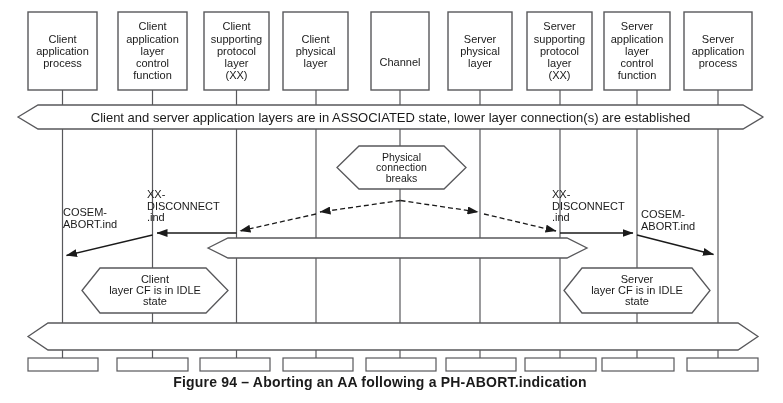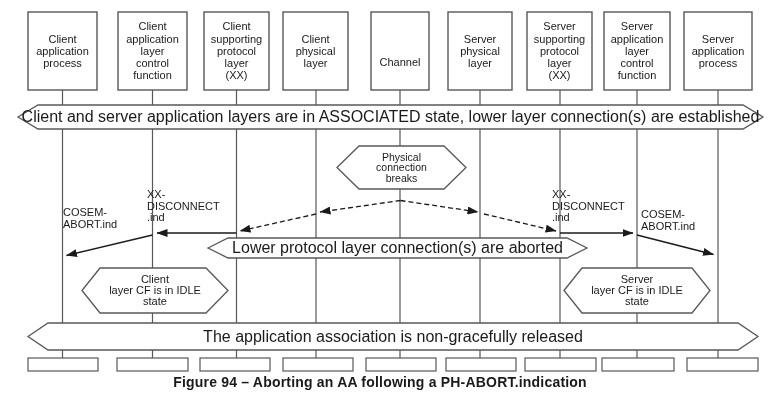--- a/index.html
+++ b/index.html
@@ -10,21 +10,21 @@
   }
   #stage svg { position:absolute; left:0; top:0; }
   .abs { position:absolute; }
   .lbl {
     display:flex; align-items:center; justify-content:center;
     text-align:center; font-size:11px; line-height:12.2px; color:#1a1a1a;
   }
   .lbl span { white-space:pre-line; }
   .banner-lbl {
     display:flex; align-items:center; justify-content:center;
-    font-size:16px; color:#1a1a1a; white-space:nowrap;
+    font-size:13px; color:#1a1a1a; white-space:nowrap;
   }
   .msg-lbl {
     text-align:left; font-size:11px; line-height:11.5px; color:#1a1a1a;
   }
   .msg-lbl span { white-space:pre-line; }
   .hex-lbl { font-size:11px; line-height:11px; }
   .phys-lbl { font-size:10.5px; line-height:10.6px; }
   #caption {
     left:0; top:374px; width:760px; text-align:center;
     font-size:14px; font-weight:bold; color:#1a1a1a; letter-spacing:0.2px;
@@ -147,26 +147,20 @@
     </div>
   <div class="abs lbl" style="left:684px;top:12px;width:68px;height:78px;">
       <span>Server
 application
 process</span>
     </div>
 
   <div class="abs banner-lbl" style="left:18px;top:105px;width:745px;height:24px;">
       <span>Client and server application layers are in ASSOCIATED state, lower layer connection(s) are established</span>
     </div>
-  <div class="abs banner-lbl" style="left:208px;top:238px;width:379px;height:20px;">
-      <span>Lower protocol layer connection(s) are aborted</span>
-    </div>
-  <div class="abs banner-lbl" style="left:28px;top:323px;width:730px;height:27px;">
-      <span>The application association is non-gracefully released</span>
-    </div>
 
   <div class="abs lbl phys-lbl" style="left:337px;top:146px;width:129px;height:43px;">
       <span>Physical
 connection
 breaks</span>
     </div>
   <div class="abs lbl hex-lbl" style="left:82px;top:268px;width:146px;height:45px;">
       <span>Client
 layer CF is in IDLE
 state</span>

